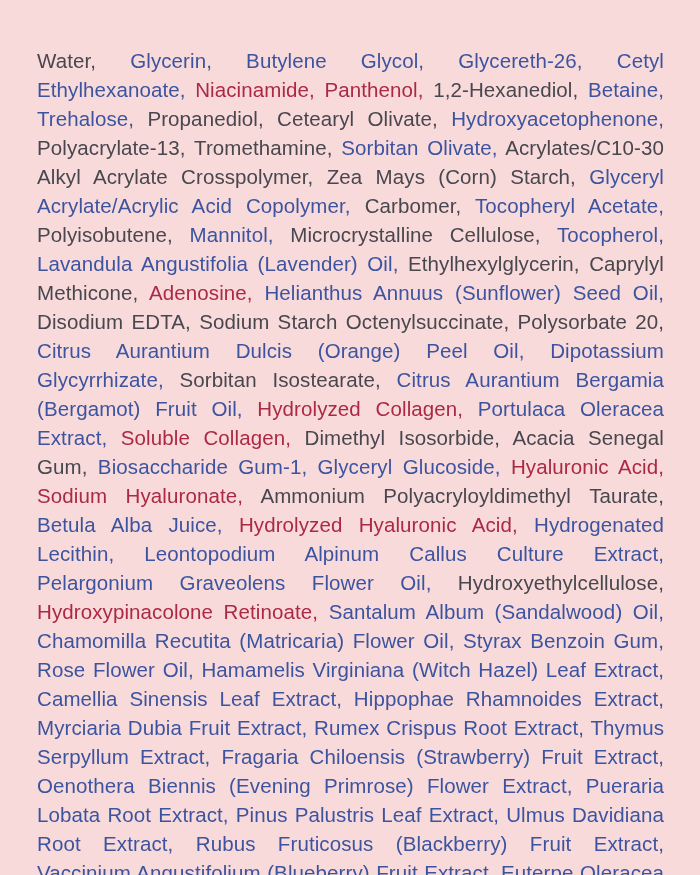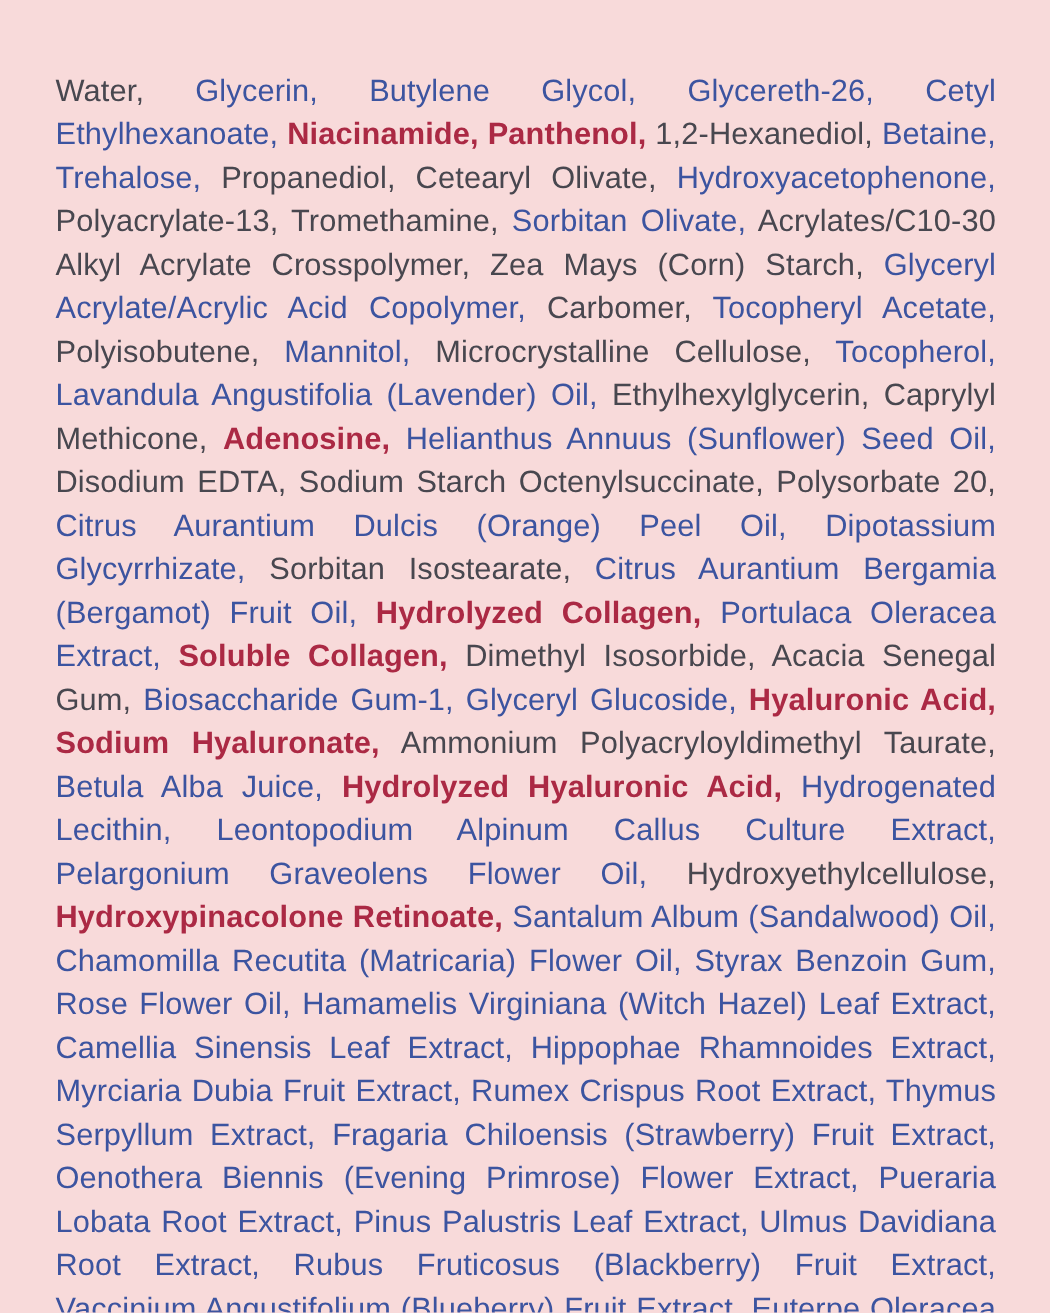--- a/index.html
+++ b/index.html
@@ -24,21 +24,21 @@
     text-align: justify;
     font-size: 20.5px;
     line-height: 29px;
     letter-spacing: 0.1px;
     color: var(--stabilizing, #48474f);
     -webkit-hyphens: auto;
     hyphens: auto;
   }
   .ing span.main {
     color: var(--main, #ab2944);
-    font-weight: 700;
+    font-weight: 400;
   }
   .ing span.supporting {
     color: var(--supporting, #3c54a0);
   }
   .ing span.stabilizing {
     color: var(--stabilizing, #48474f);
   }
 </style>
 </head>
 <body>

